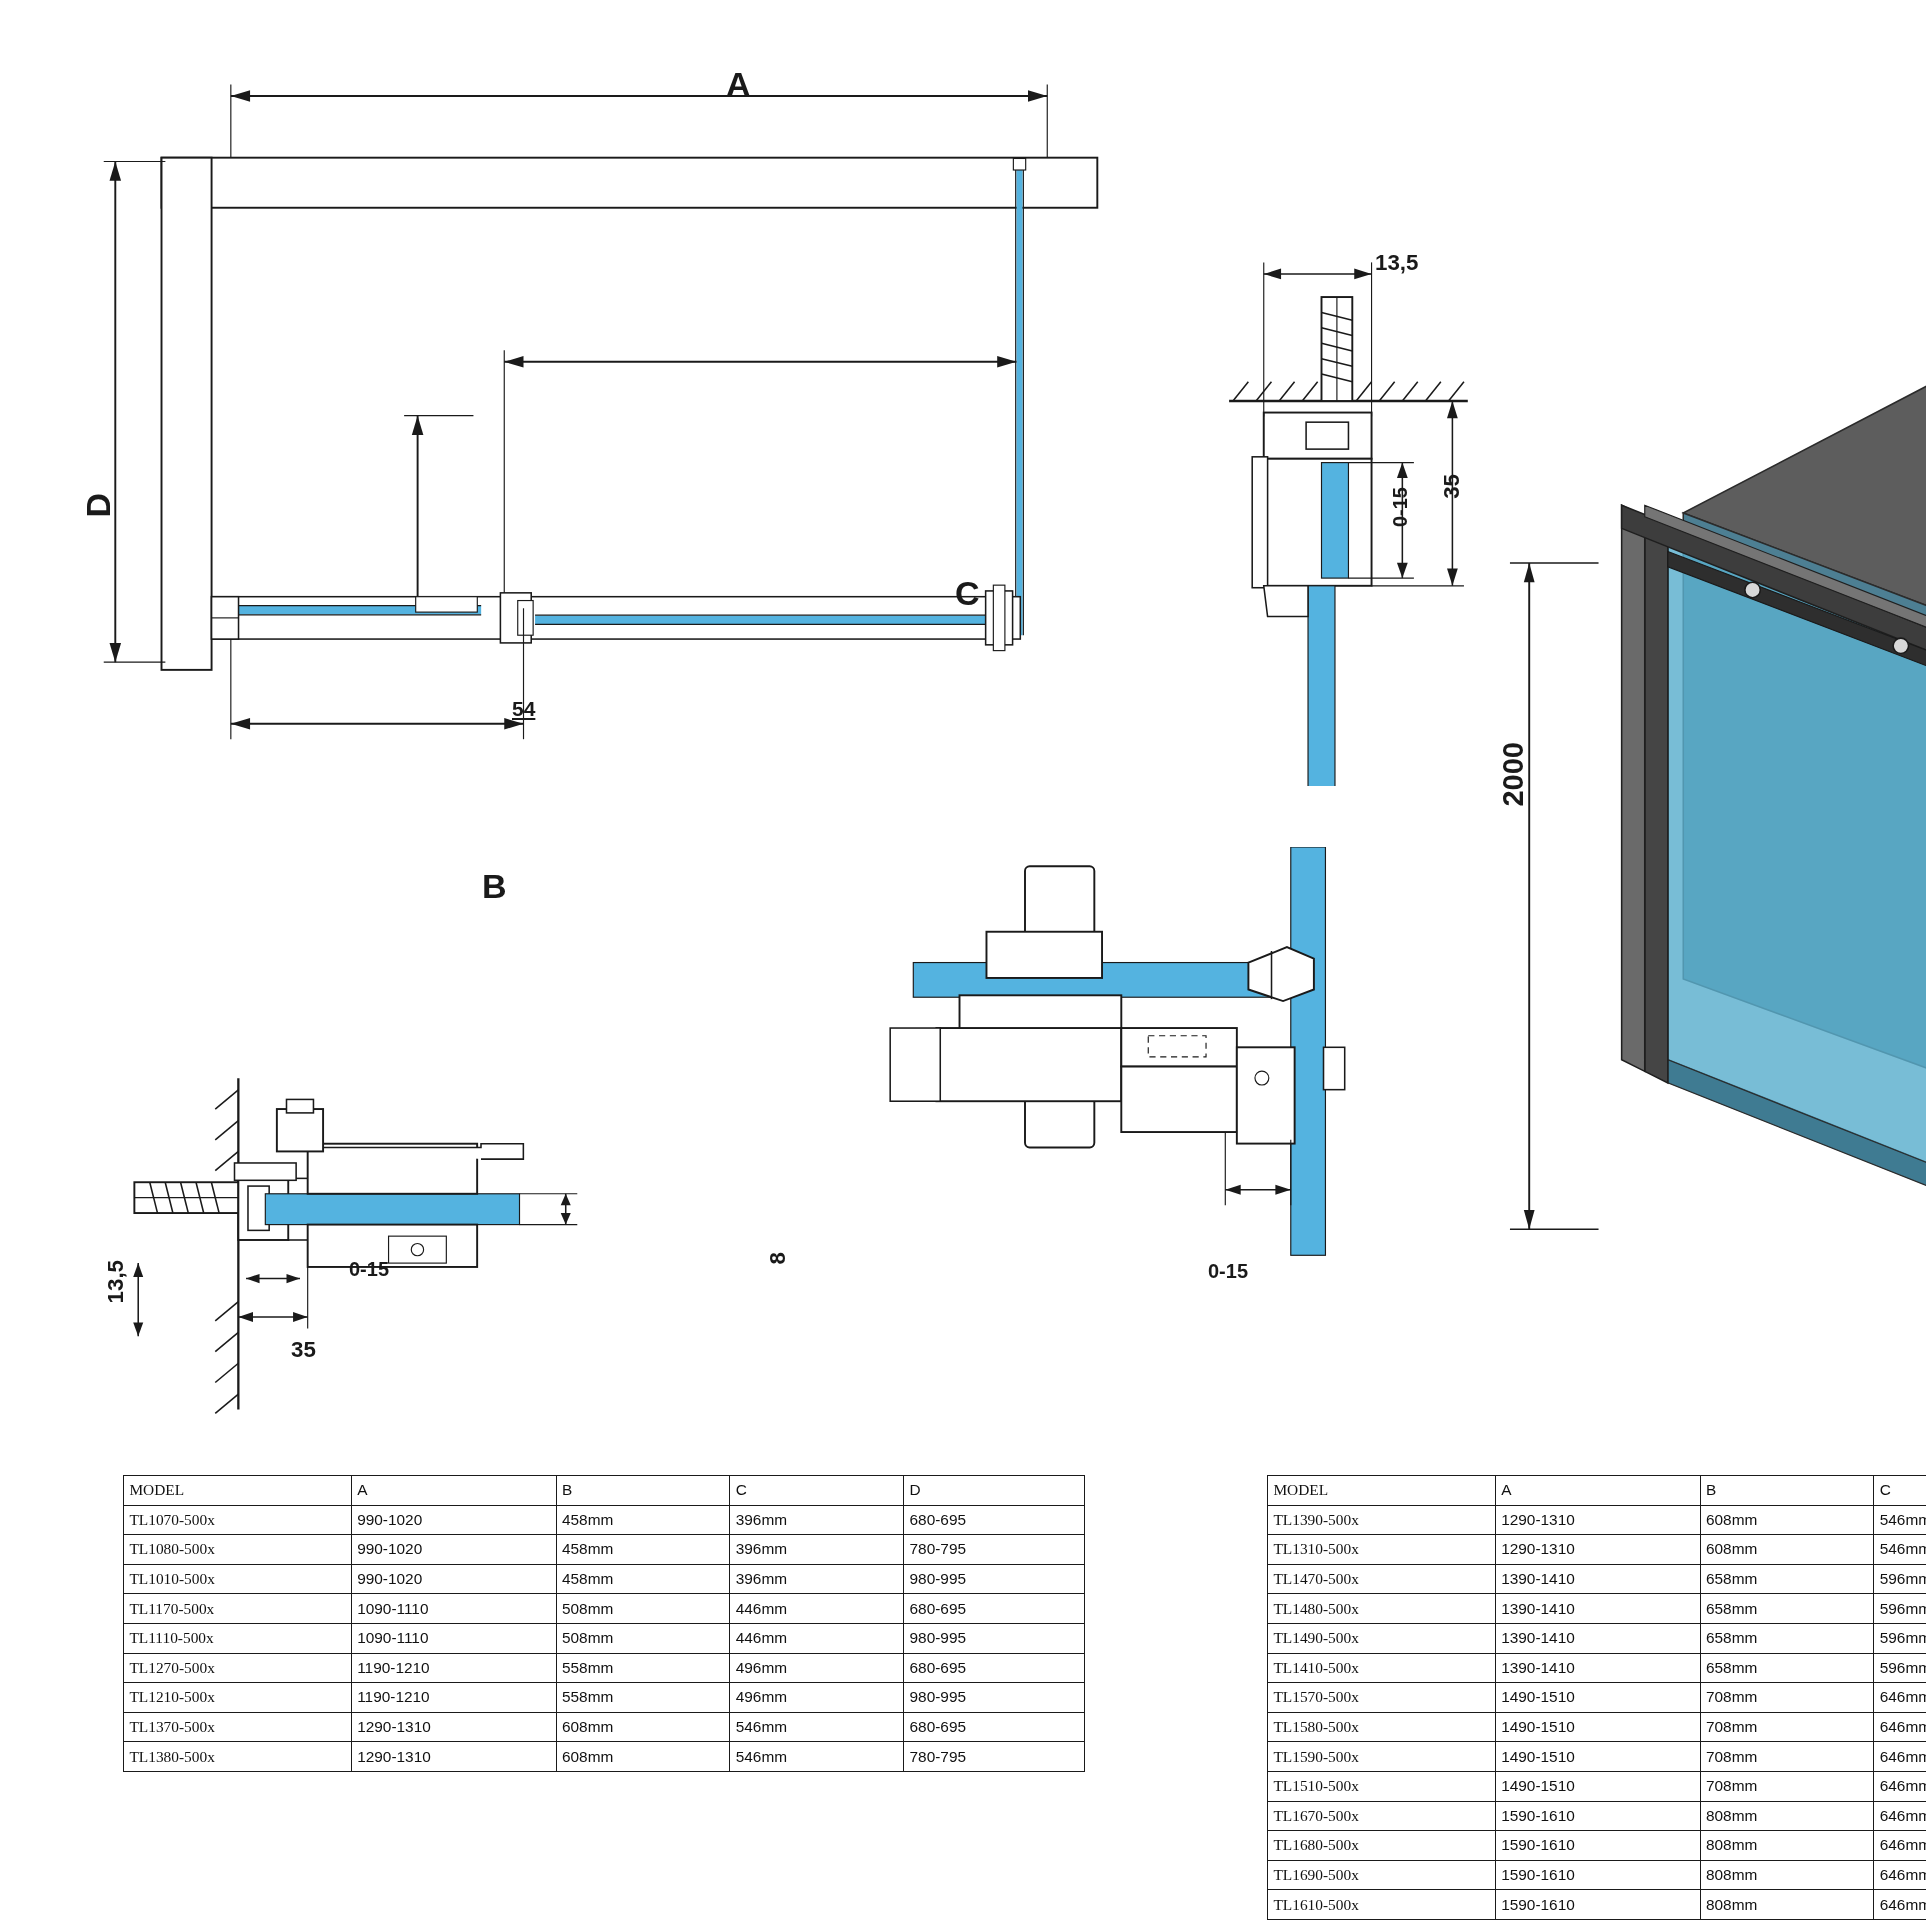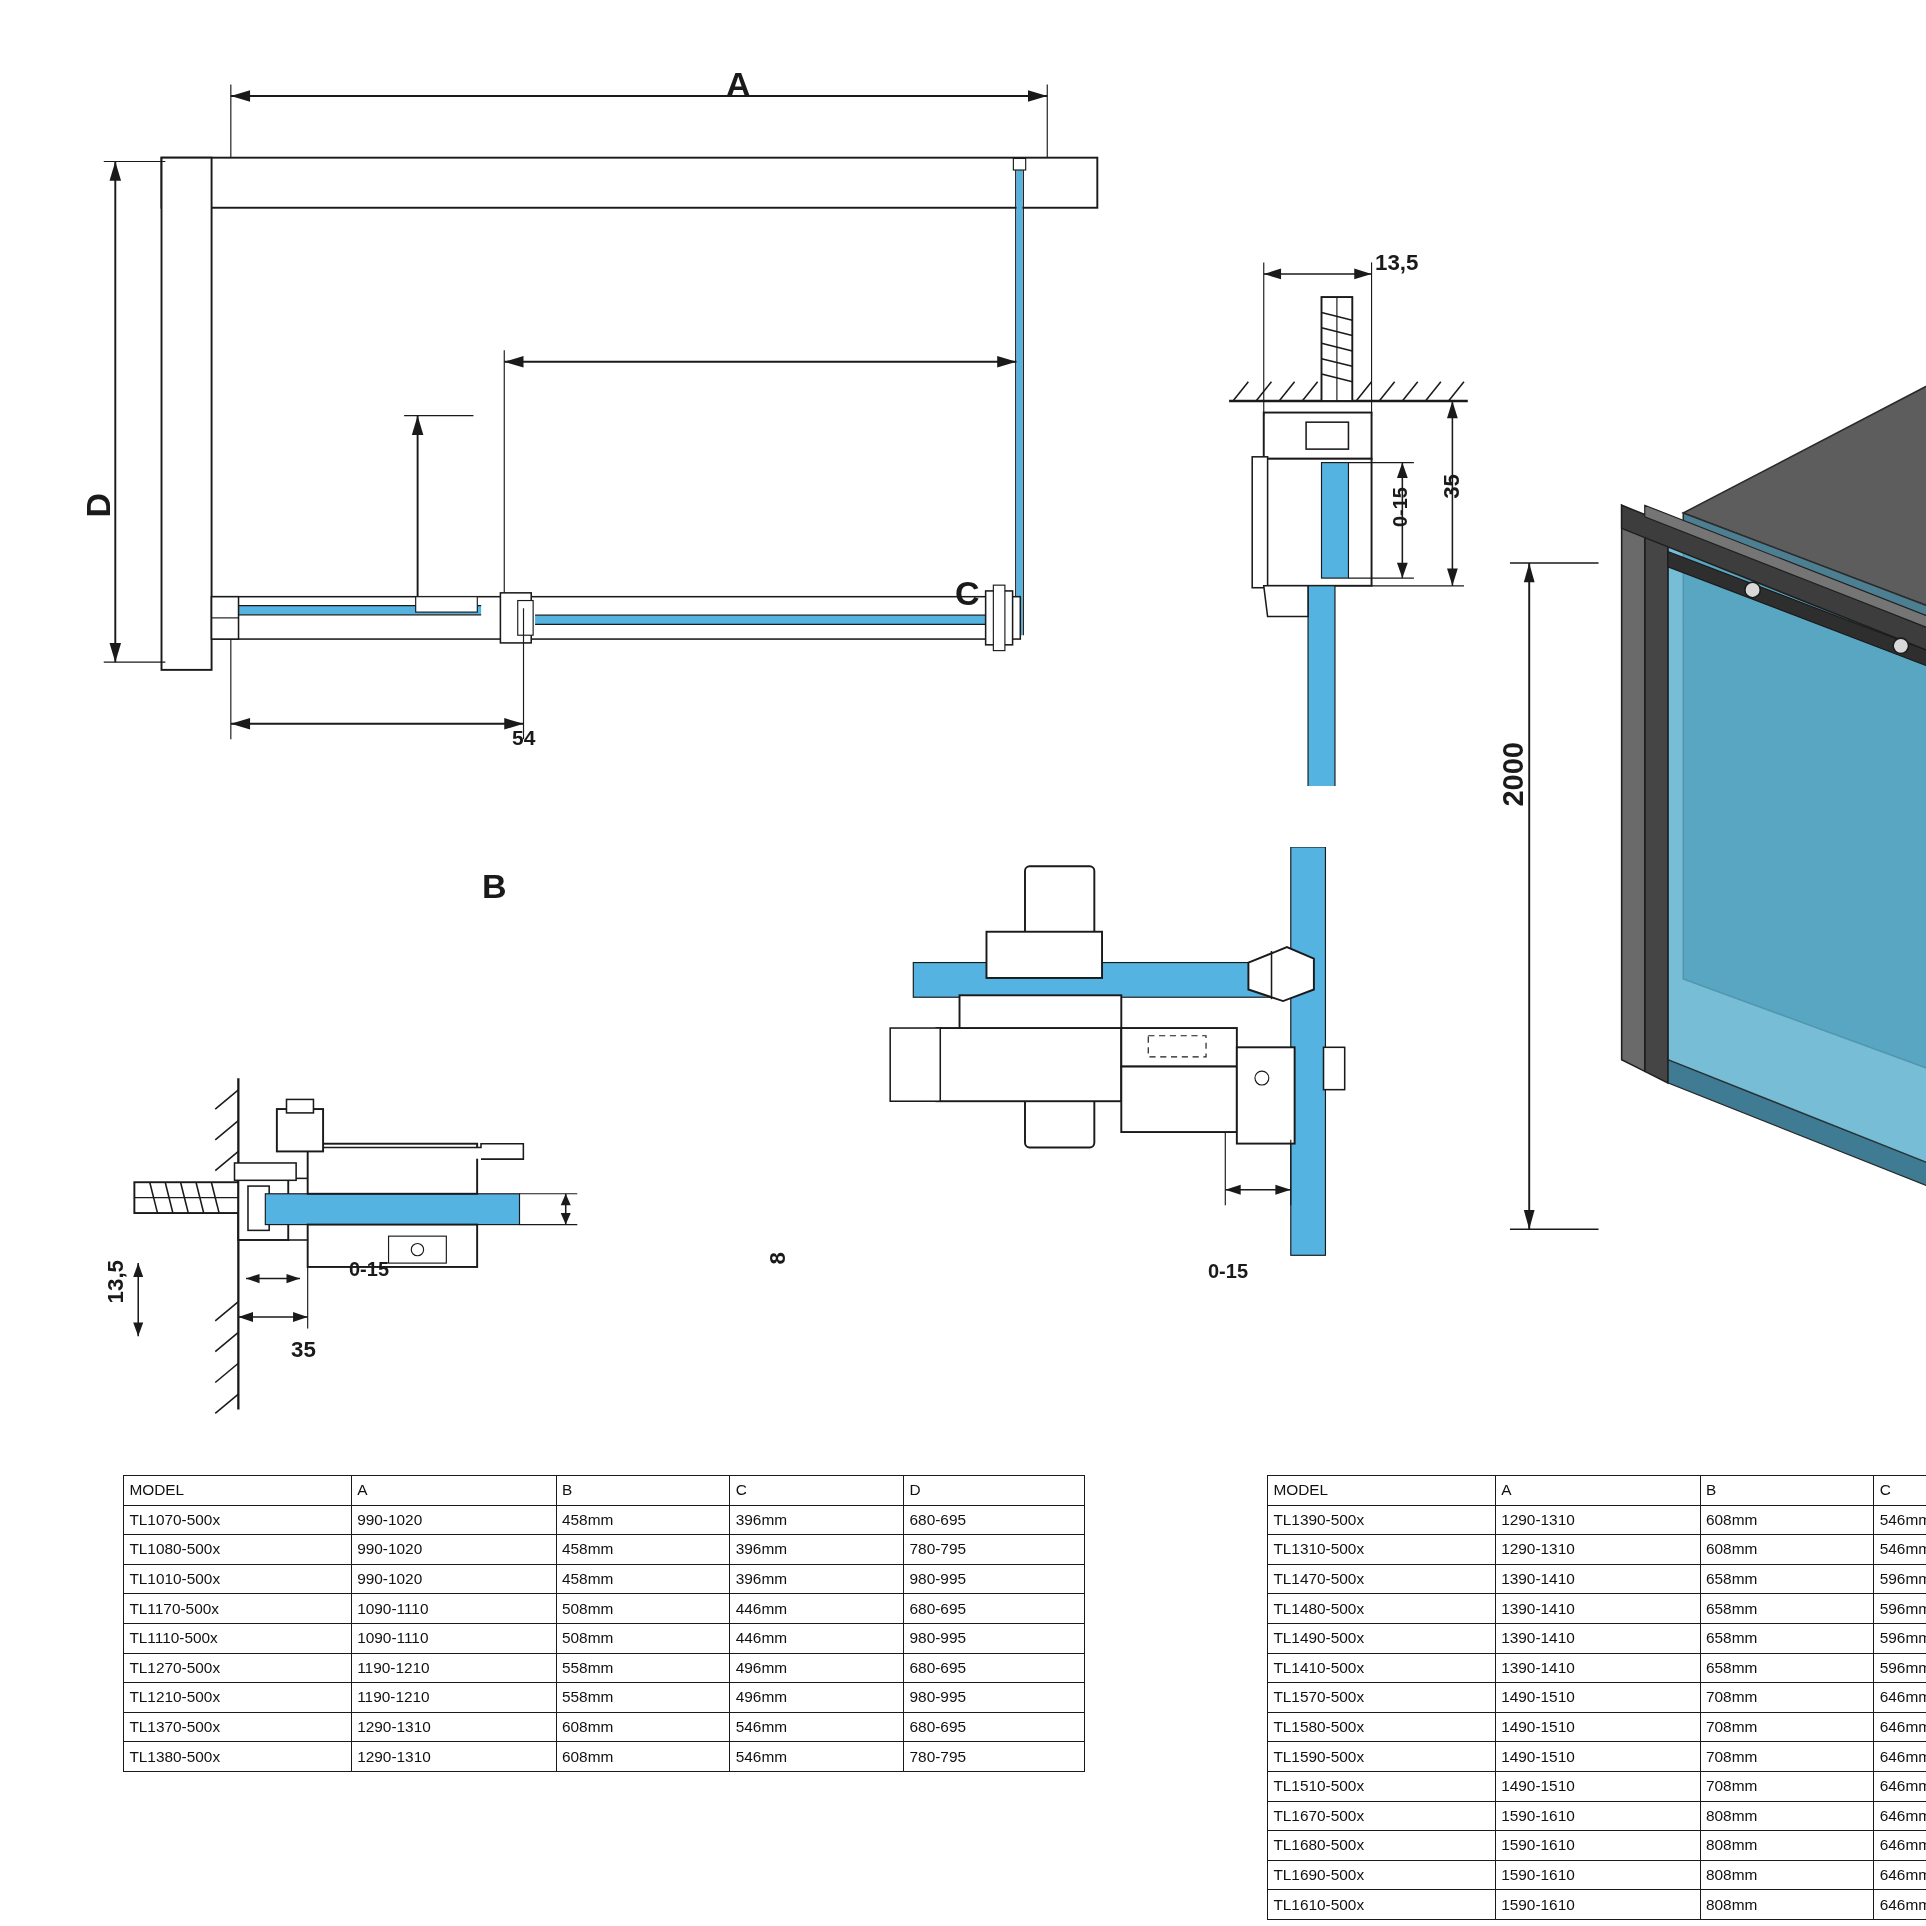--- a/index.html
+++ b/index.html
@@ -8,21 +8,21 @@
 
   
   .abs{position:absolute;}
   .lbl{position:absolute;font-family:"Liberation Sans",sans-serif;color:#1a1a1a;white-space:nowrap;}
   .vert{writing-mode:vertical-rl;transform:rotate(180deg);}
   svg{display:block;}
 
   
   .tbl{position:absolute;border-collapse:collapse;font-family:"Liberation Sans",sans-serif;}
   .tbl td{border:1.2px solid #1a1a1a;padding:2.3px 5.4px;font-size:15.4px;color:#111;white-space:nowrap;height:24px;}
-  .tbl td.c-model{width:216px;}
+  .tbl td.c-model{width:216px;font-family:Liberation Serif, serif;}
   .tbl td.c-a{width:193px;}
   .tbl td.c-b{width:162px;}
   .tbl td.c-c{width:162px;}
   .tbl td.c-d{width:169px;}
 </style>
 </head>
 <body>
 
 <div class="page">
 
@@ -79,21 +79,21 @@
       <line x1="420" y1="1760" x2="1180" y2="1760"></line>
       <polygon points="420,1760 470,1745 470,1775" fill="#1a1a1a" stroke="none"></polygon>
       <polygon points="1180,1760 1130,1745 1130,1775" fill="#1a1a1a" stroke="none"></polygon>
       <line x1="420" y1="1540" x2="420" y2="1800" stroke-width="3"></line>
       <line x1="1180" y1="1460" x2="1180" y2="1800" stroke-width="3"></line>
     </g>
   </svg>
   <div class="lbl" style="left:726px;top:65px;font-size:34px;font-weight:700;">A</div>
   <div class="lbl vert" style="left:79px;top:493px;font-size:34px;font-weight:700;">D</div>
   <div class="lbl" style="left:955px;top:574px;font-size:34px;font-weight:700;">C</div>
-  <div class="lbl" style="left:512px;top:726px;font-size:21px;font-weight:700;">54</div>
+  <div class="lbl" style="left:512px;top:697px;font-size:21px;font-weight:700;text-decoration:underline;">54</div>
   <div class="lbl" style="left:482px;top:867px;font-size:34px;font-weight:700;">B</div>
 
   <svg class="abs" style="left:1206px;top:247px;" width="308" height="539" viewBox="0 0 800 1400">
     <g fill="none" stroke="#1a1a1a" stroke-width="5">
 
       <line x1="60" y1="400" x2="680" y2="400" stroke-width="6"></line>
       <g stroke-width="4">
         <line x1="70" y1="400" x2="110" y2="350"></line>
         <line x1="130" y1="400" x2="170" y2="350"></line>
         <line x1="190" y1="400" x2="230" y2="350"></line>

